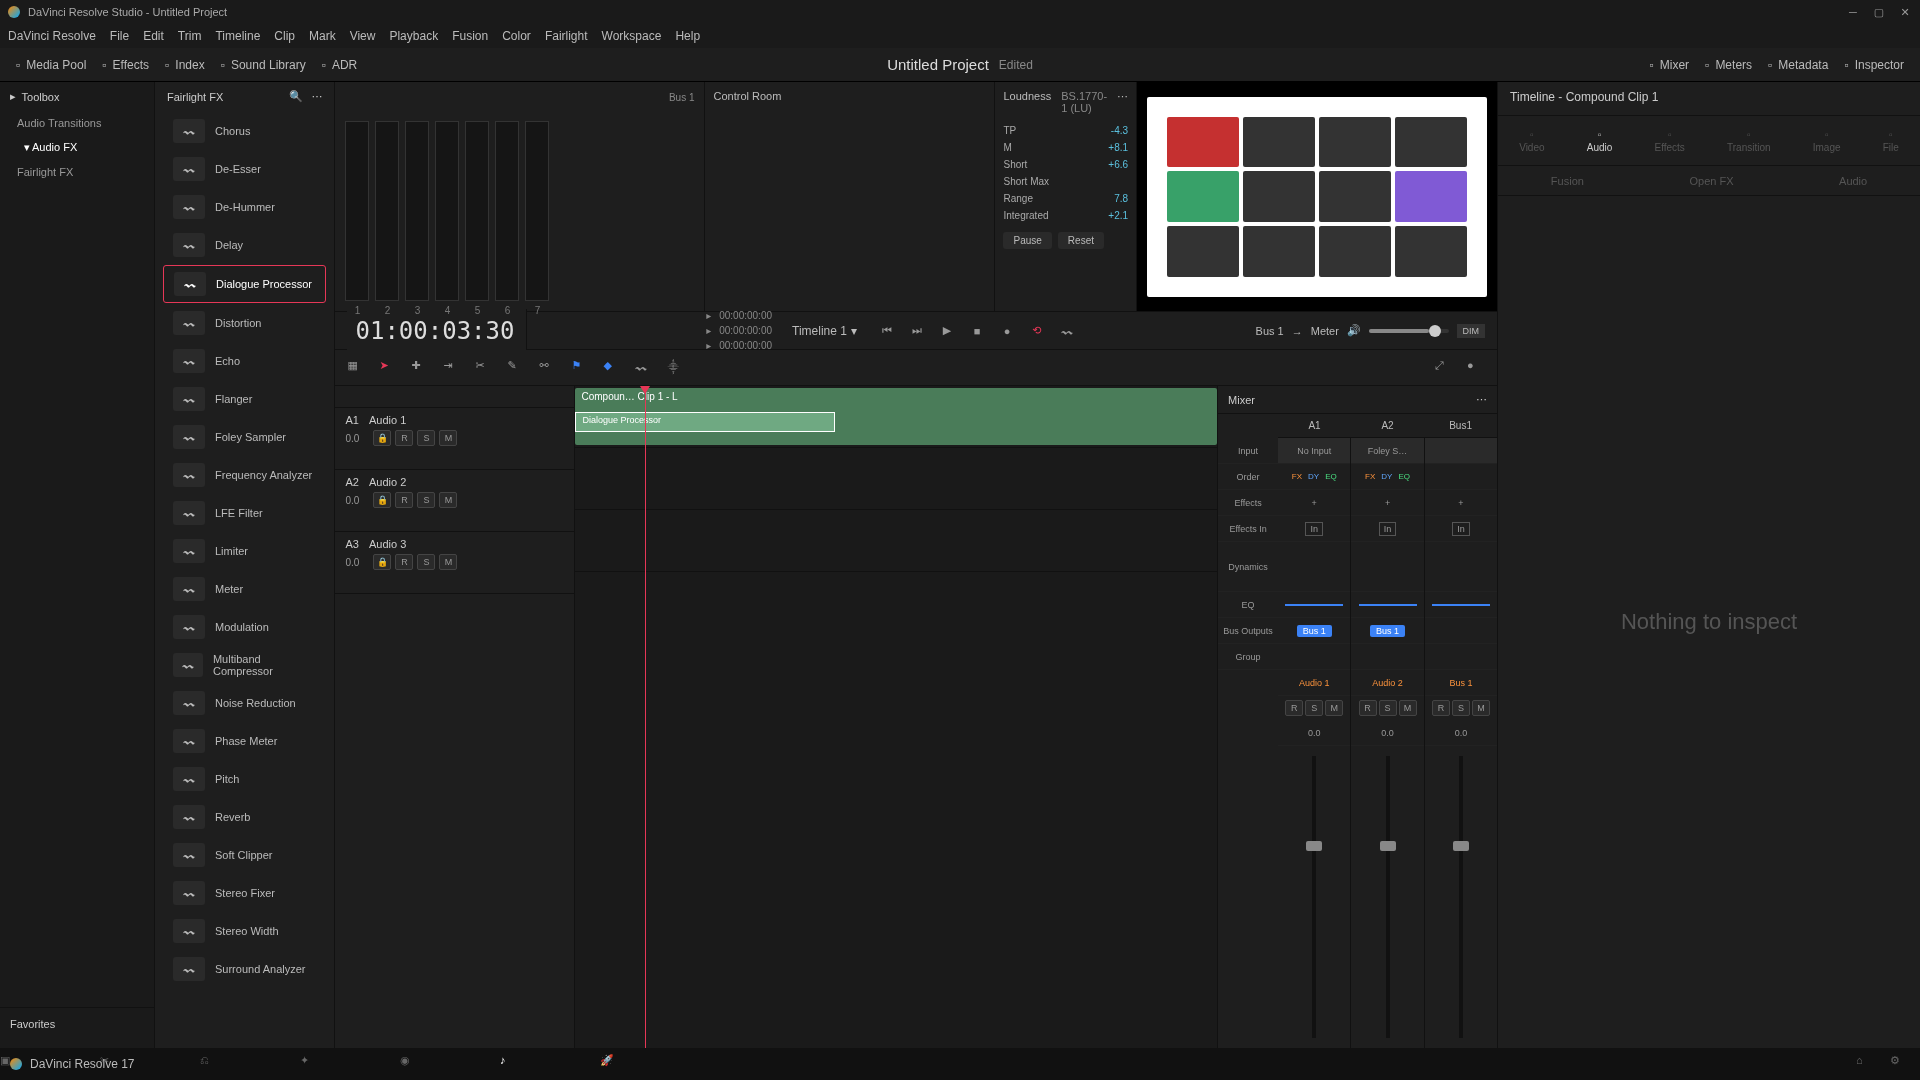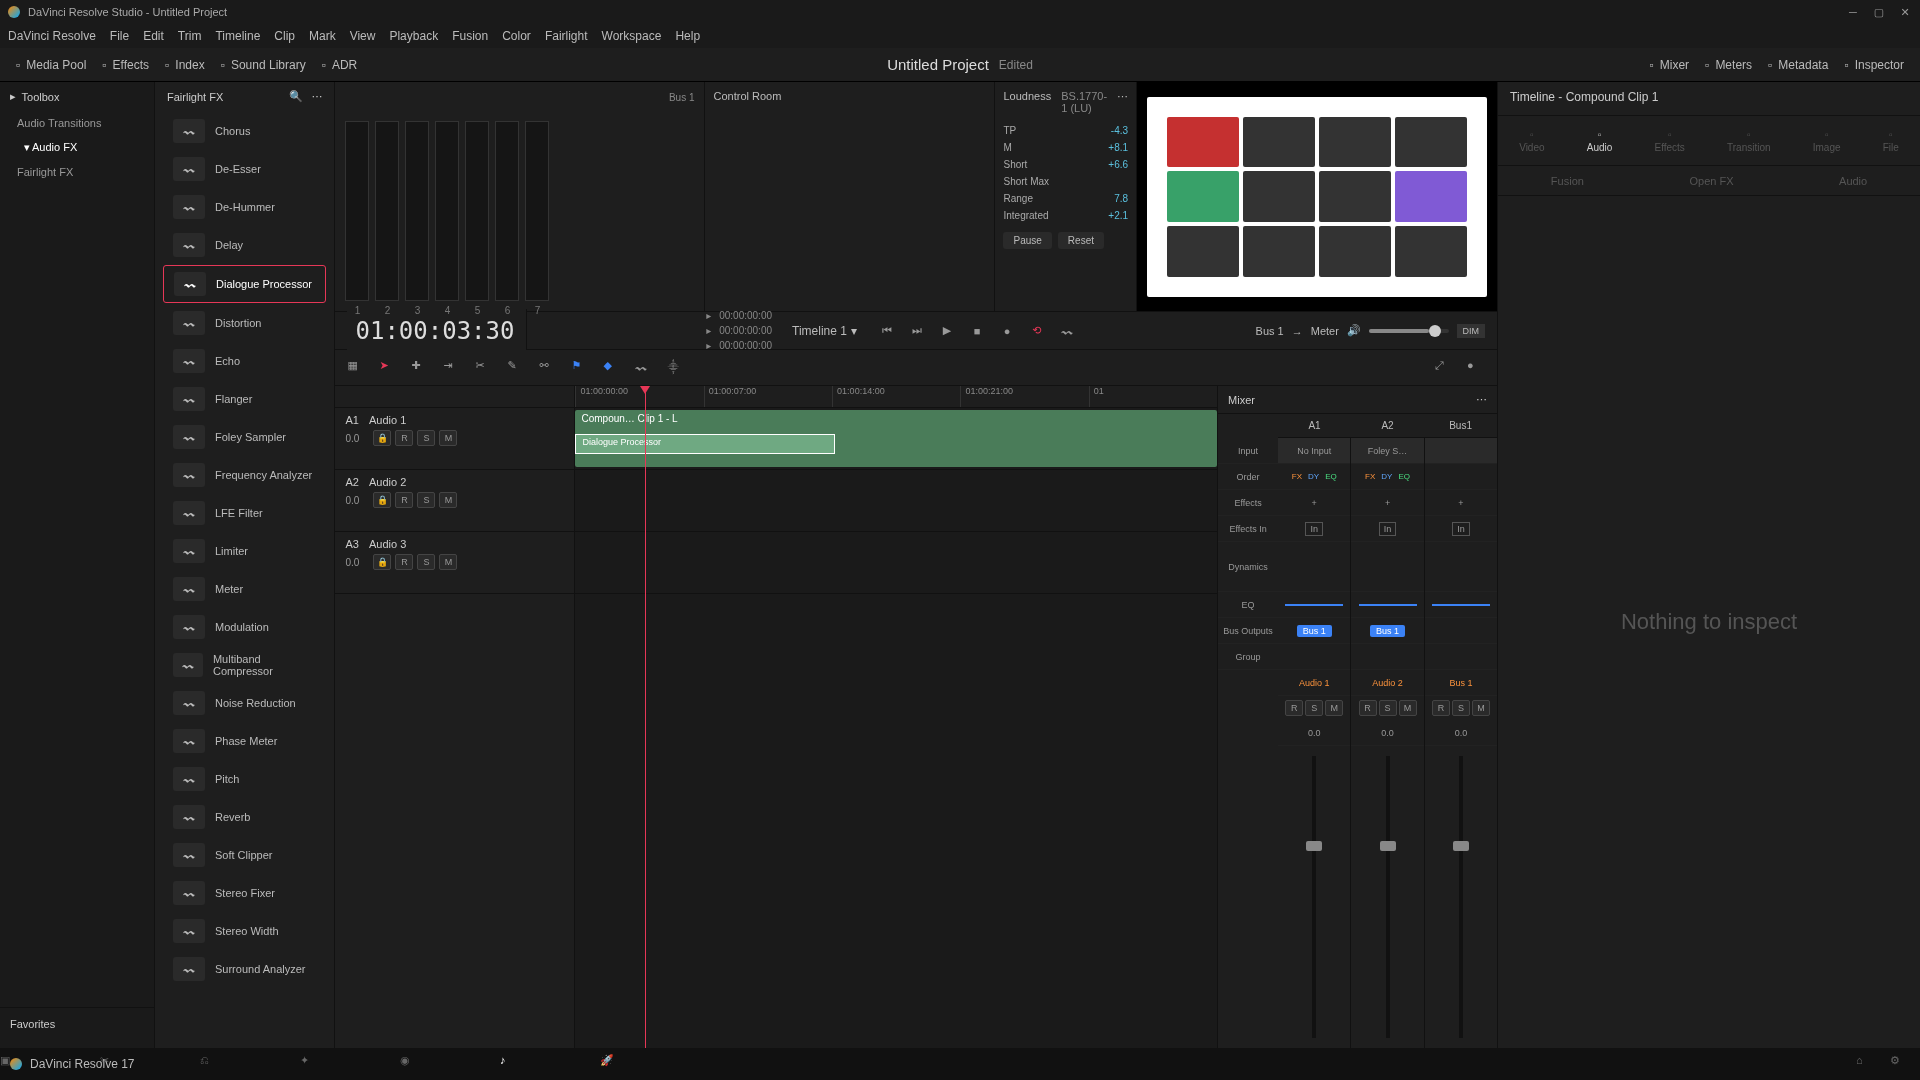--- a/index.html
+++ b/index.html
@@ -490,27 +490,20 @@
             <div class="track-ctrls">
               <span class="val">0.0</span>
               <span class="mini-btn">🔒</span>
               <span class="mini-btn">R</span>
               <span class="mini-btn">S</span>
               <span class="mini-btn">M</span>
             </div>
           </div>
         </div>
       <div class="tracks">
-        <div class="ruler" id="ruler">
-            <span>01:00:00:00</span>
-            <span>01:00:07:00</span>
-            <span>01:00:14:00</span>
-            <span>01:00:21:00</span>
-            <span>01</span>
-          </div>
         <div class="playhead"></div>
         <div class="track-lane">
           <div class="clip">
             <span>Compoun…  Clip 1 - L</span>
           </div>
           <div class="clip-fx">Dialogue Processor</div>
         </div>
         <div class="track-lane"></div>
         <div class="track-lane"></div>
       </div>

